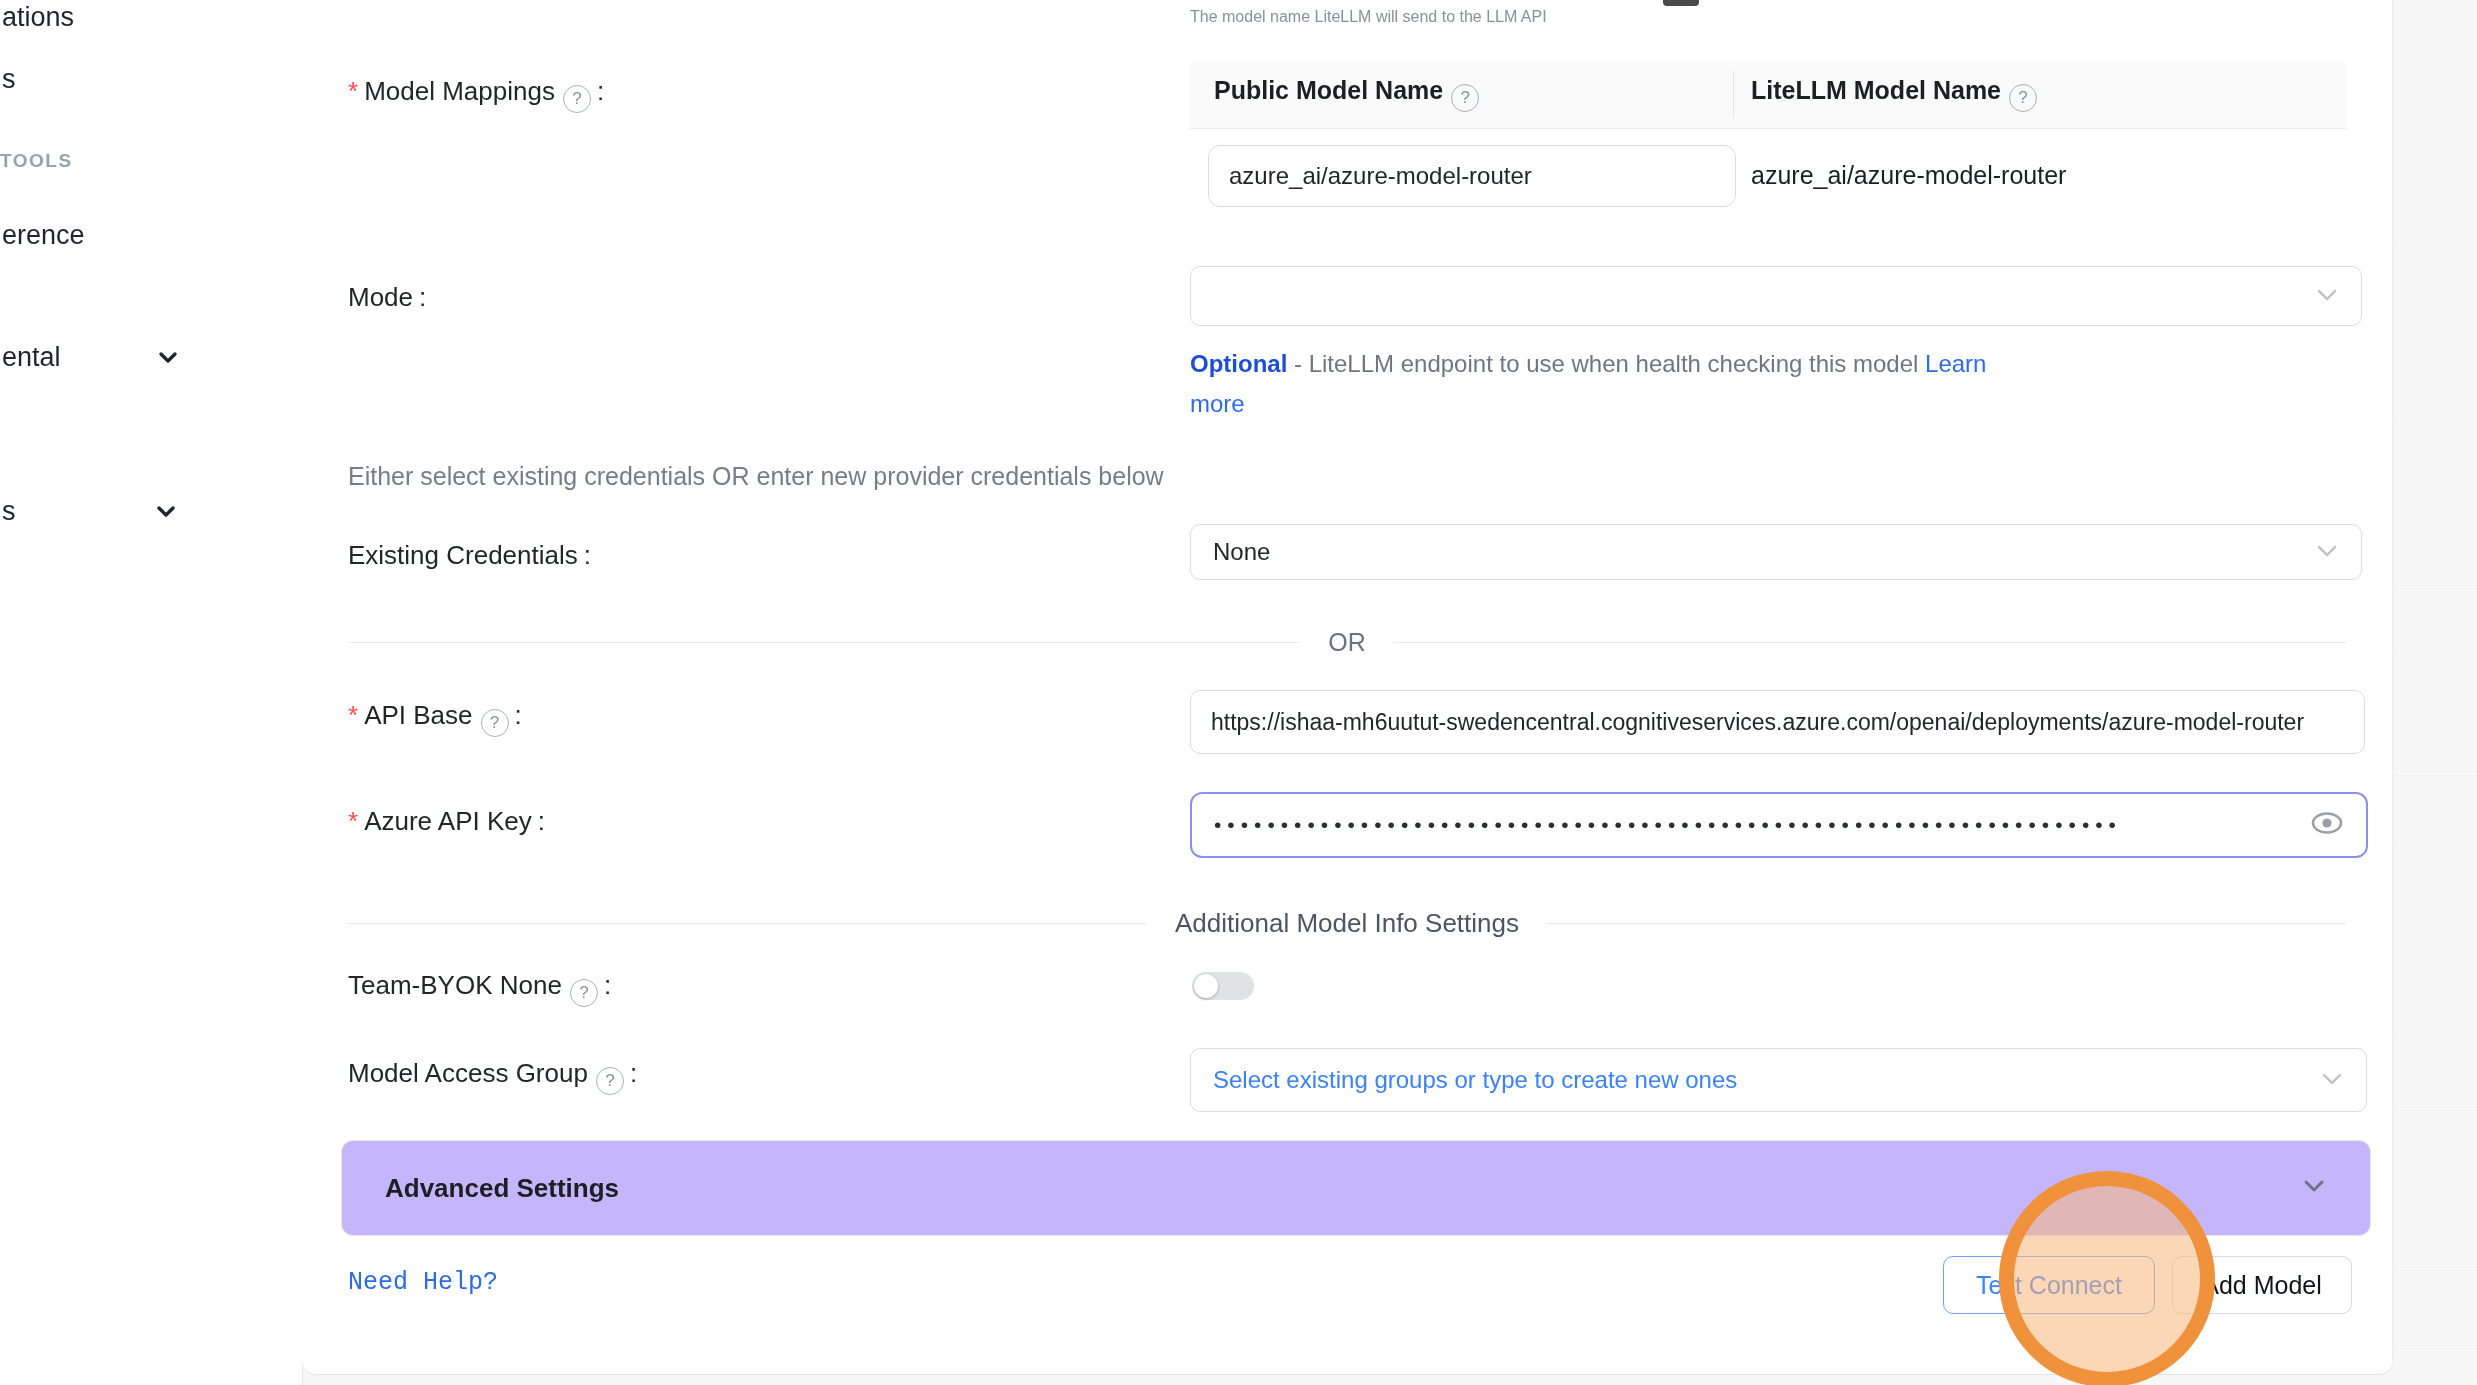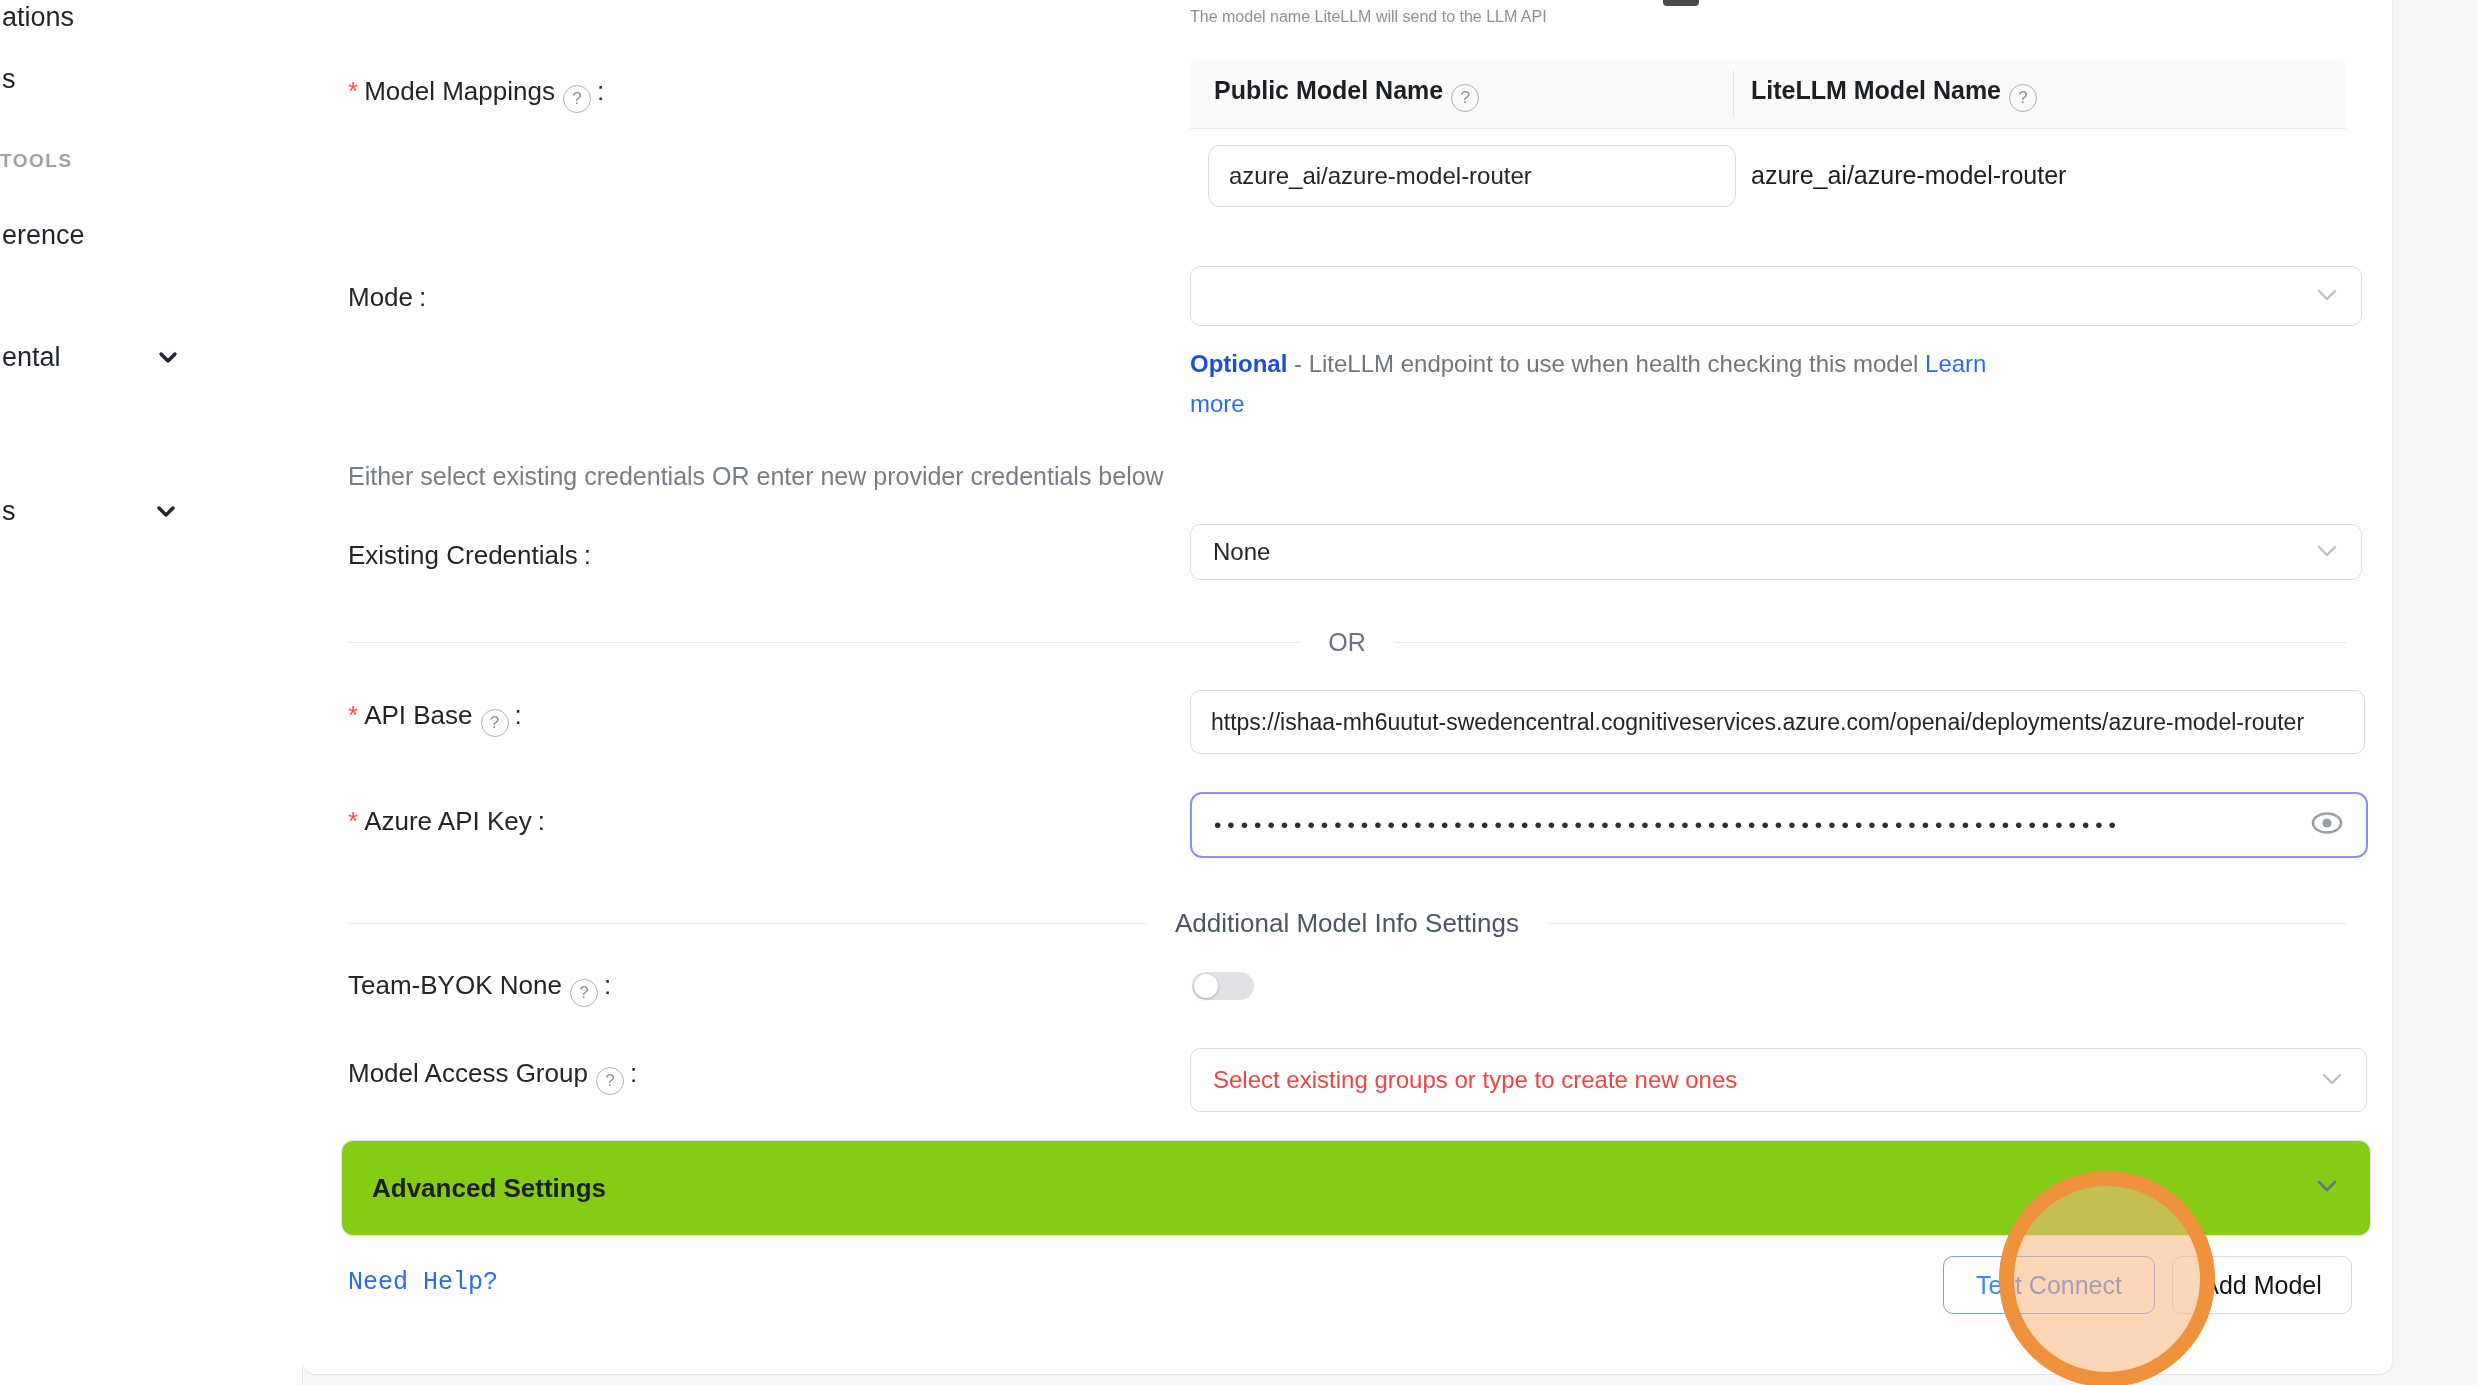--- a/index.html
+++ b/index.html
@@ -36,21 +36,21 @@
   
   .input, .select{
     background:#fff;border:1px solid #dcdcdf;border-radius:10px;
     font-size:24px;color:#232629;box-sizing:border-box;
     display:flex;align-items:center;padding:0 22px;
   }
   input.raw{font-family:"Liberation Sans","DejaVu Sans",sans-serif;outline:none;
     background:#fff;border:1px solid #dcdcdf;border-radius:12px;font-size:24px;color:#232629;
     box-sizing:border-box;padding:0 20px;}
   .select .chev{margin-left:auto;}
-  .placeholder{color:#ef4444;}
+  .placeholder{color:#3b82f6;}
 
   
   #map-table{left:1190px;top:60px;width:1156px;}
   #map-head{position:relative;height:68px;background:#fafafa;border-bottom:1px solid #ebebee;
             border-radius:8px 8px 0 0;display:flex;align-items:center;}
   .th{font-size:25px;font-weight:700;color:#1c1f23;white-space:nowrap;}
   #col-div{position:absolute;left:543px;top:10px;width:1px;height:48px;background:#e4e4e8;}
   #map-row{position:relative;height:154px;border-bottom:1px solid #ebebee;}
 
   
@@ -212,21 +212,21 @@
 </div>
 <div class="abs select" style="left:1190px;top:1048px;width:1177px;height:64px;">
   <span class="placeholder">Select existing groups or type to create new ones</span>
   <span class="chev">
     <svg width="24" height="18" viewBox="0 0 24 18">
         <polyline points="4,5 12,13 20,5" fill="none" stroke="#b9bec7" stroke-width="2.4" stroke-linecap="round" stroke-linejoin="round"></polyline>
       </svg>
   </span>
 </div>
 
-<div class="abs" style="left:341px;top:1140px;width:2030px;height:96px;border:1px solid #e6e7ea;border-radius:12px;display:flex;align-items:center;padding:0 30px;box-sizing:border-box;background:#84cc16;">
+<div class="abs" style="left:341px;top:1140px;width:2030px;height:96px;border:1px solid #e6e7ea;border-radius:12px;display:flex;align-items:center;padding:0 43px;box-sizing:border-box;background:#c4b5fd;">
   <span style="font-size:26px;font-weight:700;color:#1c1f23;">Advanced Settings</span>
   <span style="margin-left:auto;">
     <svg width="26" height="20" viewBox="0 0 26 20">
         <polyline points="5,6 13,14 21,6" fill="none" stroke="#6b7280" stroke-width="2.8" stroke-linecap="round" stroke-linejoin="round"></polyline>
       </svg>
   </span>
 </div>
 
 <div class="abs link" style="left:348px;top:1268px;font-size:25px;font-family:Liberation Mono, monospace;">Need Help?</div>
 <div id="btn-test" class="abs btn">Test Connect</div>

